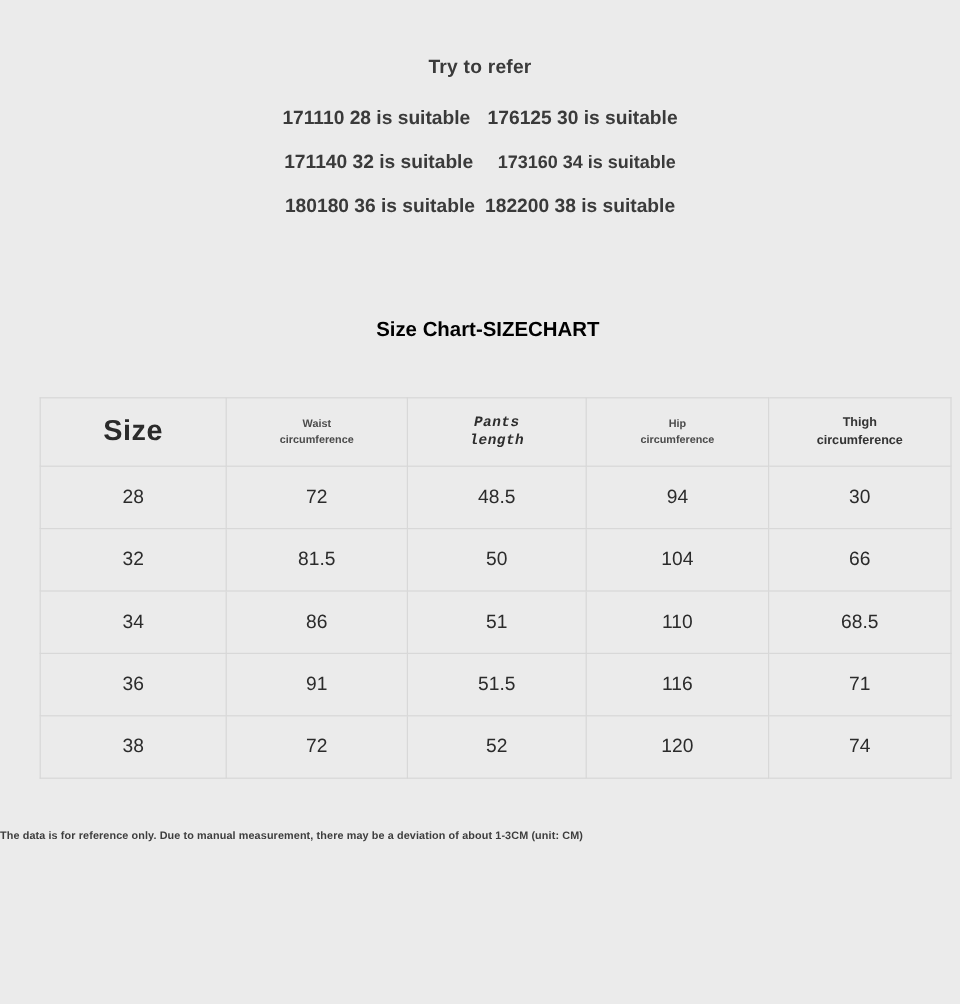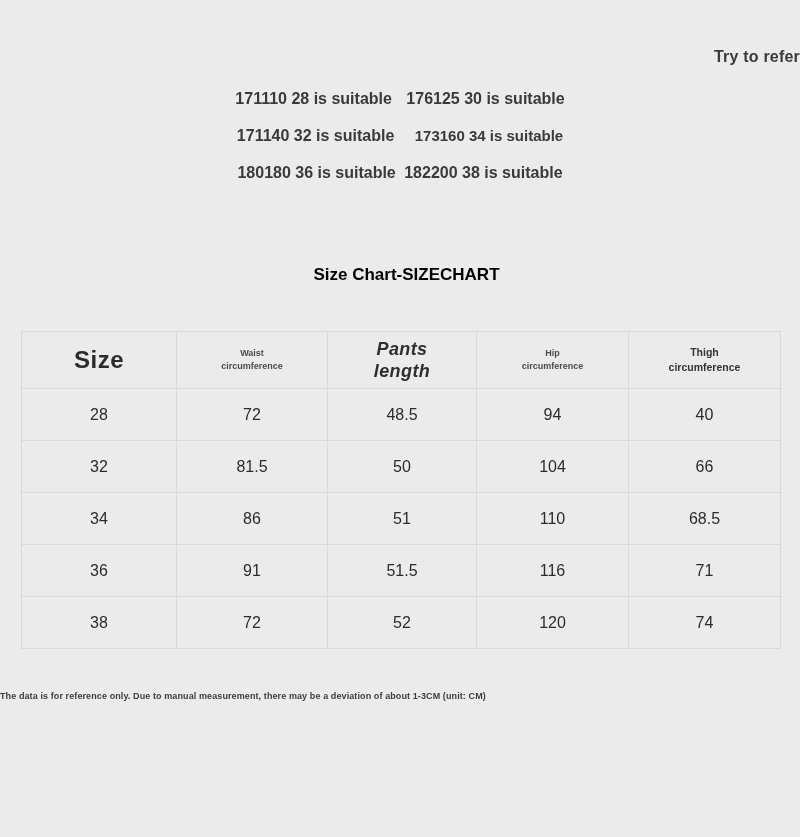--- a/index.html
+++ b/index.html
@@ -20,21 +20,20 @@
   .refer-block {
     padding-top: 48px;
     text-align: center;
   }
   .refer-title {
     font-size: 16px;
     font-weight: bold;
     color: #3a3a3a;
     letter-spacing: 0.2px;
     margin-bottom: 24px;
-    text-align: right;
   }
   .refer-row {
     font-size: 16px;
     font-weight: bold;
     color: #3a3a3a;
     margin-bottom: 19px;
     white-space: nowrap;
   }
   .refer-row .ref-a {
     display: inline-block;
@@ -54,21 +53,21 @@
     font-weight: bold;
     color: #000000;
     margin-top: 83px;
     margin-bottom: 0;
     padding-left: 13px;
   }
 
   
   .table-wrap {
     position: absolute;
-    left: 21px;
+    left: 33px;
     top: 331px;
     width: 759px;
   }
   table.size-table {
     width: 759px;
     border-collapse: collapse;
     table-layout: fixed;
     background: #ebebeb;
   }
   table.size-table td {
@@ -100,25 +99,25 @@
     color: #4a4a4a;
     line-height: 1.45;
   }
   .h-small {
     font-size: 10.5px;
     font-weight: bold;
     color: #333333;
     line-height: 1.4;
   }
   .h-quirk {
-    font-size: 18px;
+    font-size: 12px;
     font-weight: bold;
     color: #2e2e2e;
     line-height: 1.25;
-    font-family: Liberation Sans, sans-serif;
+    font-family: Liberation Mono, monospace;
     font-style: italic;
   }
   .h-quirk .ql1 { display: block; letter-spacing: 0.4px; }
   .h-quirk .ql2 { display: block; letter-spacing: 0.4px; }
 
   tr.data-row td {
     height: 49px;
     font-size: 16px;
     color: #2b2b2b;
   }
@@ -198,21 +197,21 @@
             <span>circumference</span>
           </div>
         </td>
       </tr>
 
       <tr class="data-row">
         <td>28</td>
         <td>72</td>
         <td>48.5</td>
         <td>94</td>
-        <td>40</td>
+        <td>30</td>
       </tr>
       <tr class="data-row">
         <td>32</td>
         <td>81.5</td>
         <td>50</td>
         <td>104</td>
         <td>66</td>
       </tr>
       <tr class="data-row">
         <td>34</td>

